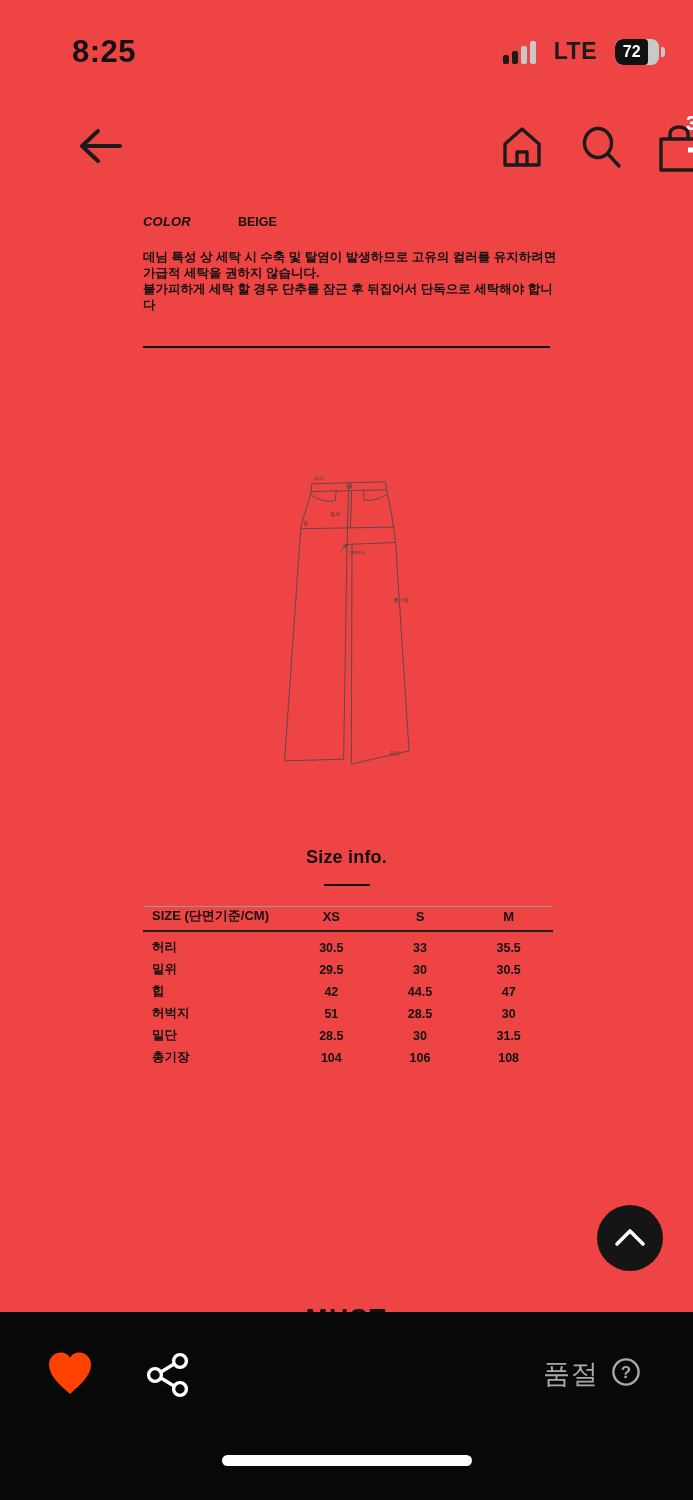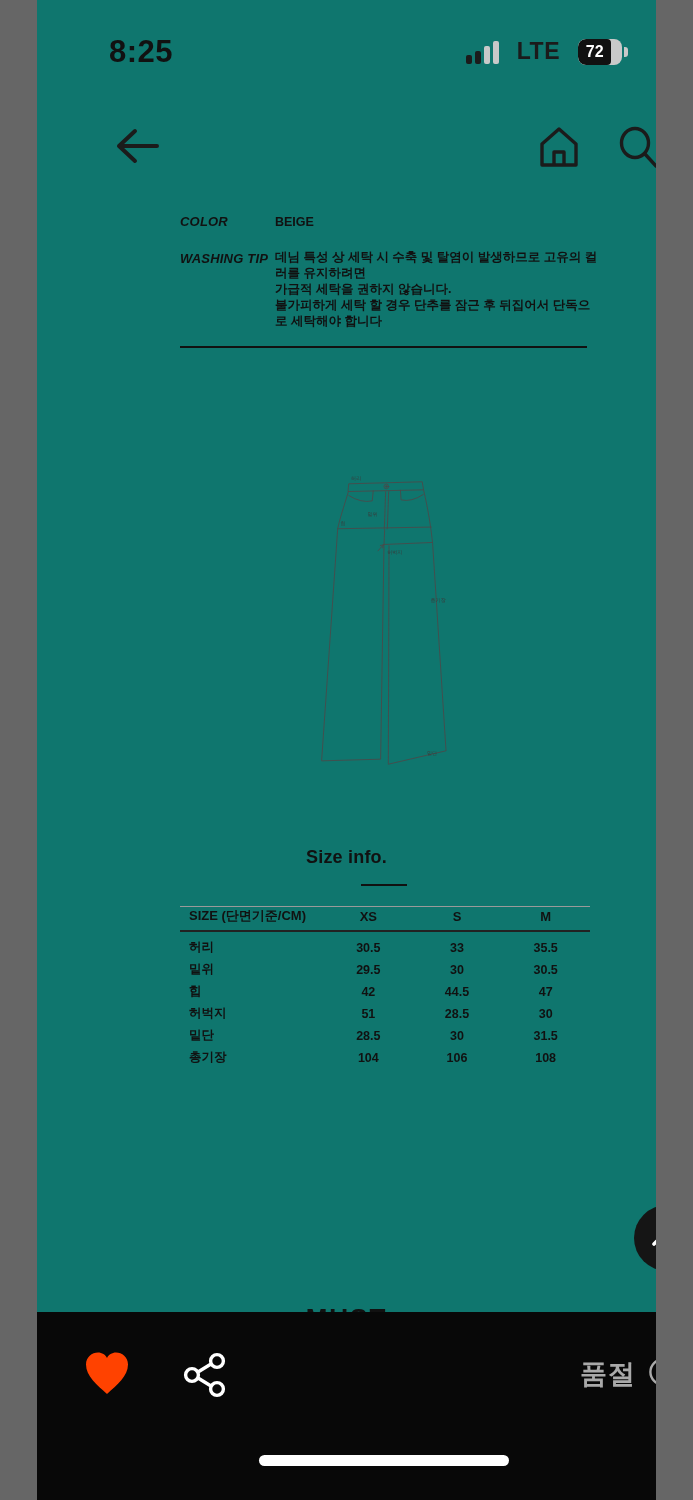--- a/index.html
+++ b/index.html
@@ -1,17 +1,17 @@
 <!DOCTYPE html>
 <html><head>
 <meta charset="utf-8">
 <style>
   html,body{margin:0;padding:0;background:#666;}
   .screen{
-    position:relative;width:619px;height:1500px;background:#0f766e;
+    position:relative;width:693px;height:1500px;background:#ef4444;
     font-family:"Liberation Sans",sans-serif;color:#111;overflow:hidden;
     margin:0 auto;
   }
   
   .statusbar{position:absolute;top:28px;left:0;right:0;height:48px;}
   .time{position:absolute;left:72px;top:6px;font-size:31px;font-weight:700;letter-spacing:.5px;}
   .status-right{position:absolute;right:28px;top:10px;display:flex;align-items:center;gap:18px;}
   .sigbars{display:flex;align-items:flex-end;gap:3px;height:24px;}
   .sigbars i{display:block;width:6px;border-radius:2px;background:#c9c9c9;}
   .sigbars i.on{background:#1b1b1b;}
@@ -57,21 +57,21 @@
   .scrolltop{position:absolute;left:597px;top:1205px;width:66px;height:66px;border-radius:50%;
     background:#151515;border:none;cursor:pointer;display:flex;align-items:center;justify-content:center;}
   
   .clipped-wrap{position:absolute;left:0;right:0;top:1284px;height:28px;overflow:hidden;text-align:center;}
   .clipped-wrap span{display:inline-block;margin-top:19px;font-size:26px;font-weight:800;letter-spacing:2px;color:#111;}
   
   .bottombar{position:absolute;left:0;top:1312px;width:693px;height:188px;background:#080808;}
   .heart-btn{left:46px;top:38px;width:48px;height:46px;}
   .share-btn{left:146px;top:40px;width:44px;height:46px;}
   .soldout-group{position:absolute;right:52px;top:44px;display:flex;align-items:center;gap:12px;}
-  .soldout-label{color:#a9a9a9;font-size:27px;font-weight:700;letter-spacing:1px;}
+  .soldout-label{color:#a9a9a9;font-size:27px;font-weight:400;letter-spacing:1px;}
   .home-indicator{position:absolute;left:222px;top:143px;width:250px;height:11px;border-radius:6px;background:#ffffff;}
 </style>
 </head>
 <body>
 
 <div class="screen">
 
   <div class="statusbar">
     <div class="time">8:25</div>
     <div class="status-right">
@@ -126,21 +126,20 @@
     </button>
     <div class="badge" id="badge">37</div>
   </div>
 
   <div class="info">
     <div class="info-row row-color">
       <div class="info-label">COLOR</div>
       <div class="info-value">BEIGE</div>
     </div>
     <div class="info-row row-washing">
-      <div class="info-label">WASHING TIP</div>
       <div class="info-value">데님 특성 상 세탁 시 수축 및 탈염이 발생하므로 고유의 컬러를 유지하려면
 가급적 세탁을 권하지 않습니다.
 불가피하게 세탁 할 경우 단추를 잠근 후 뒤집어서 단독으로 세탁해야 합니다</div>
     </div>
   </div>
   <div class="divider"></div>
 
   <div class="diagram">
     <svg width="154" height="322" viewBox="0 0 450 960" fill="none">
       <g stroke="#4a4a4a" stroke-width="2.6" fill="none" stroke-linejoin="round" stroke-linecap="round">

